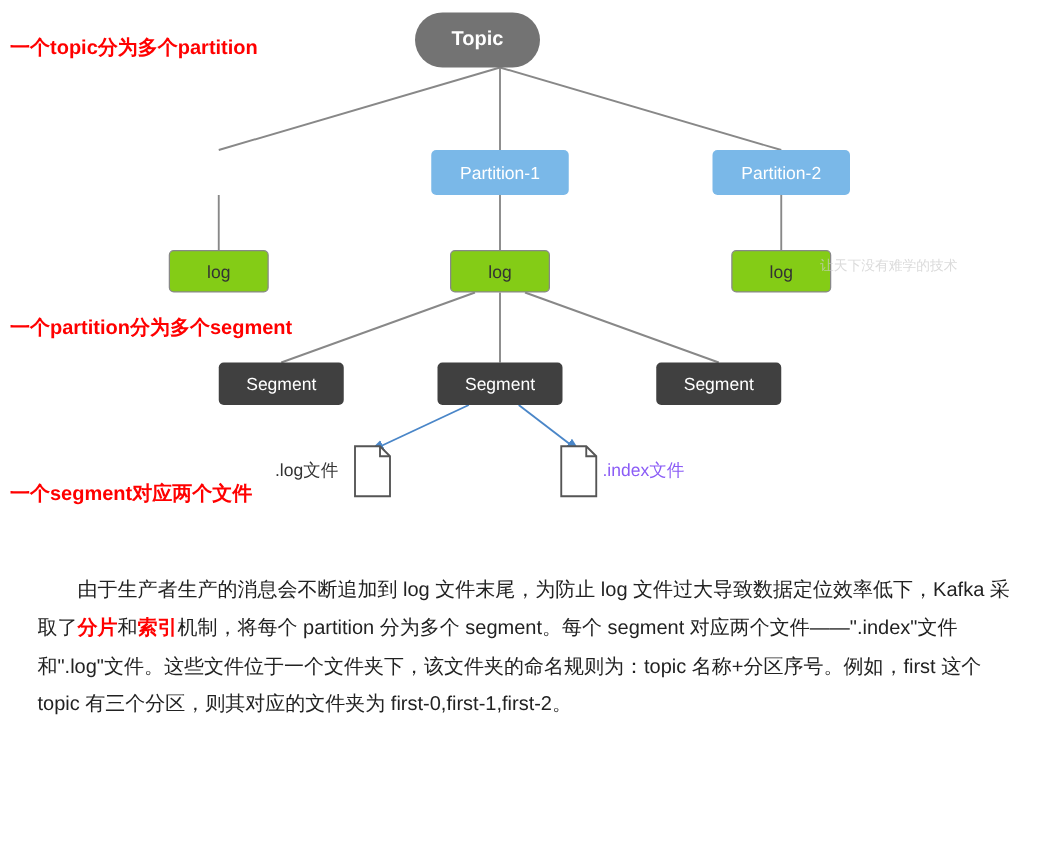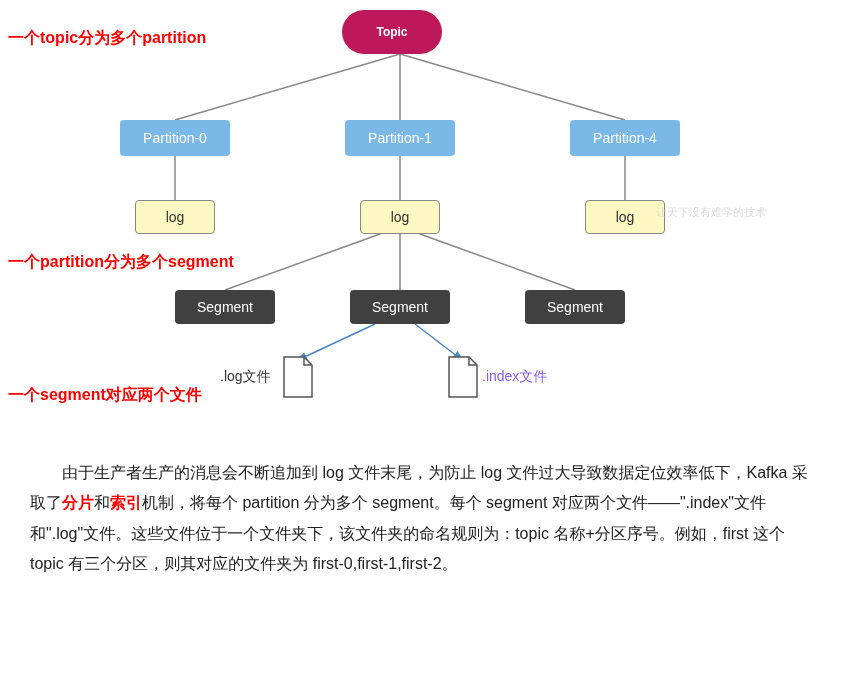--- a/index.html
+++ b/index.html
@@ -16,31 +16,31 @@
     .diagram {
       width: 776px;
       height: 440px;
       position: relative;
       padding-left: 16px;
     }
 
     
     .node-topic {
       position: absolute;
-      left: 342px;
+      left: 332px;
       top: 10px;
       width: 100px;
       height: 44px;
-      background: #be185d;
+      background: #737373;
       border-radius: 22px;
       display: flex;
       align-items: center;
       justify-content: center;
       color: #fff;
-      font-size: 12px;
+      font-size: 16px;
       font-weight: bold;
     }
 
     
     .node-partition {
       position: absolute;
       width: 110px;
       height: 36px;
       background: #7ab8e8;
       border-radius: 4px;
@@ -53,21 +53,21 @@
 
     .node-partition-0 { left: 120px; top: 120px; }
     .node-partition-1 { left: 345px; top: 120px; }
     .node-partition-2 { left: 570px; top: 120px; }
 
     
     .node-log {
       position: absolute;
       width: 80px;
       height: 34px;
-      background: #fef9c3;
+      background: #84cc16;
       border: 1.5px solid #888;
       border-radius: 4px;
       display: flex;
       align-items: center;
       justify-content: center;
       color: #333;
       font-size: 14px;
     }
 
     .node-log-0 { left: 135px; top: 200px; }
@@ -206,23 +206,22 @@
       <marker id="arrowBlue" markerWidth="8" markerHeight="8" refX="6" refY="3" orient="auto">
         <path d="M0,0 L0,6 L8,3 z" fill="#4a86c8"></path>
       </marker>
     </defs>
   </svg>
 
   <div class="label-red label-topic-partition">一个topic分为多个partition</div>
 
   <div class="node-topic">Topic</div>
 
-  <div class="node-partition node-partition-0">Partition-0</div>
   <div class="node-partition node-partition-1">Partition-1</div>
-  <div class="node-partition node-partition-2">Partition-4</div>
+  <div class="node-partition node-partition-2">Partition-2</div>
 
   <div class="node-log node-log-0">log</div>
   <div class="node-log node-log-1">log</div>
   <div class="node-log node-log-2">log</div>
 
   <div class="label-red label-partition-segment">一个partition分为多个segment</div>
 
   <div class="node-segment node-segment-0">Segment</div>
   <div class="node-segment node-segment-1">Segment</div>
   <div class="node-segment node-segment-2">Segment</div>

